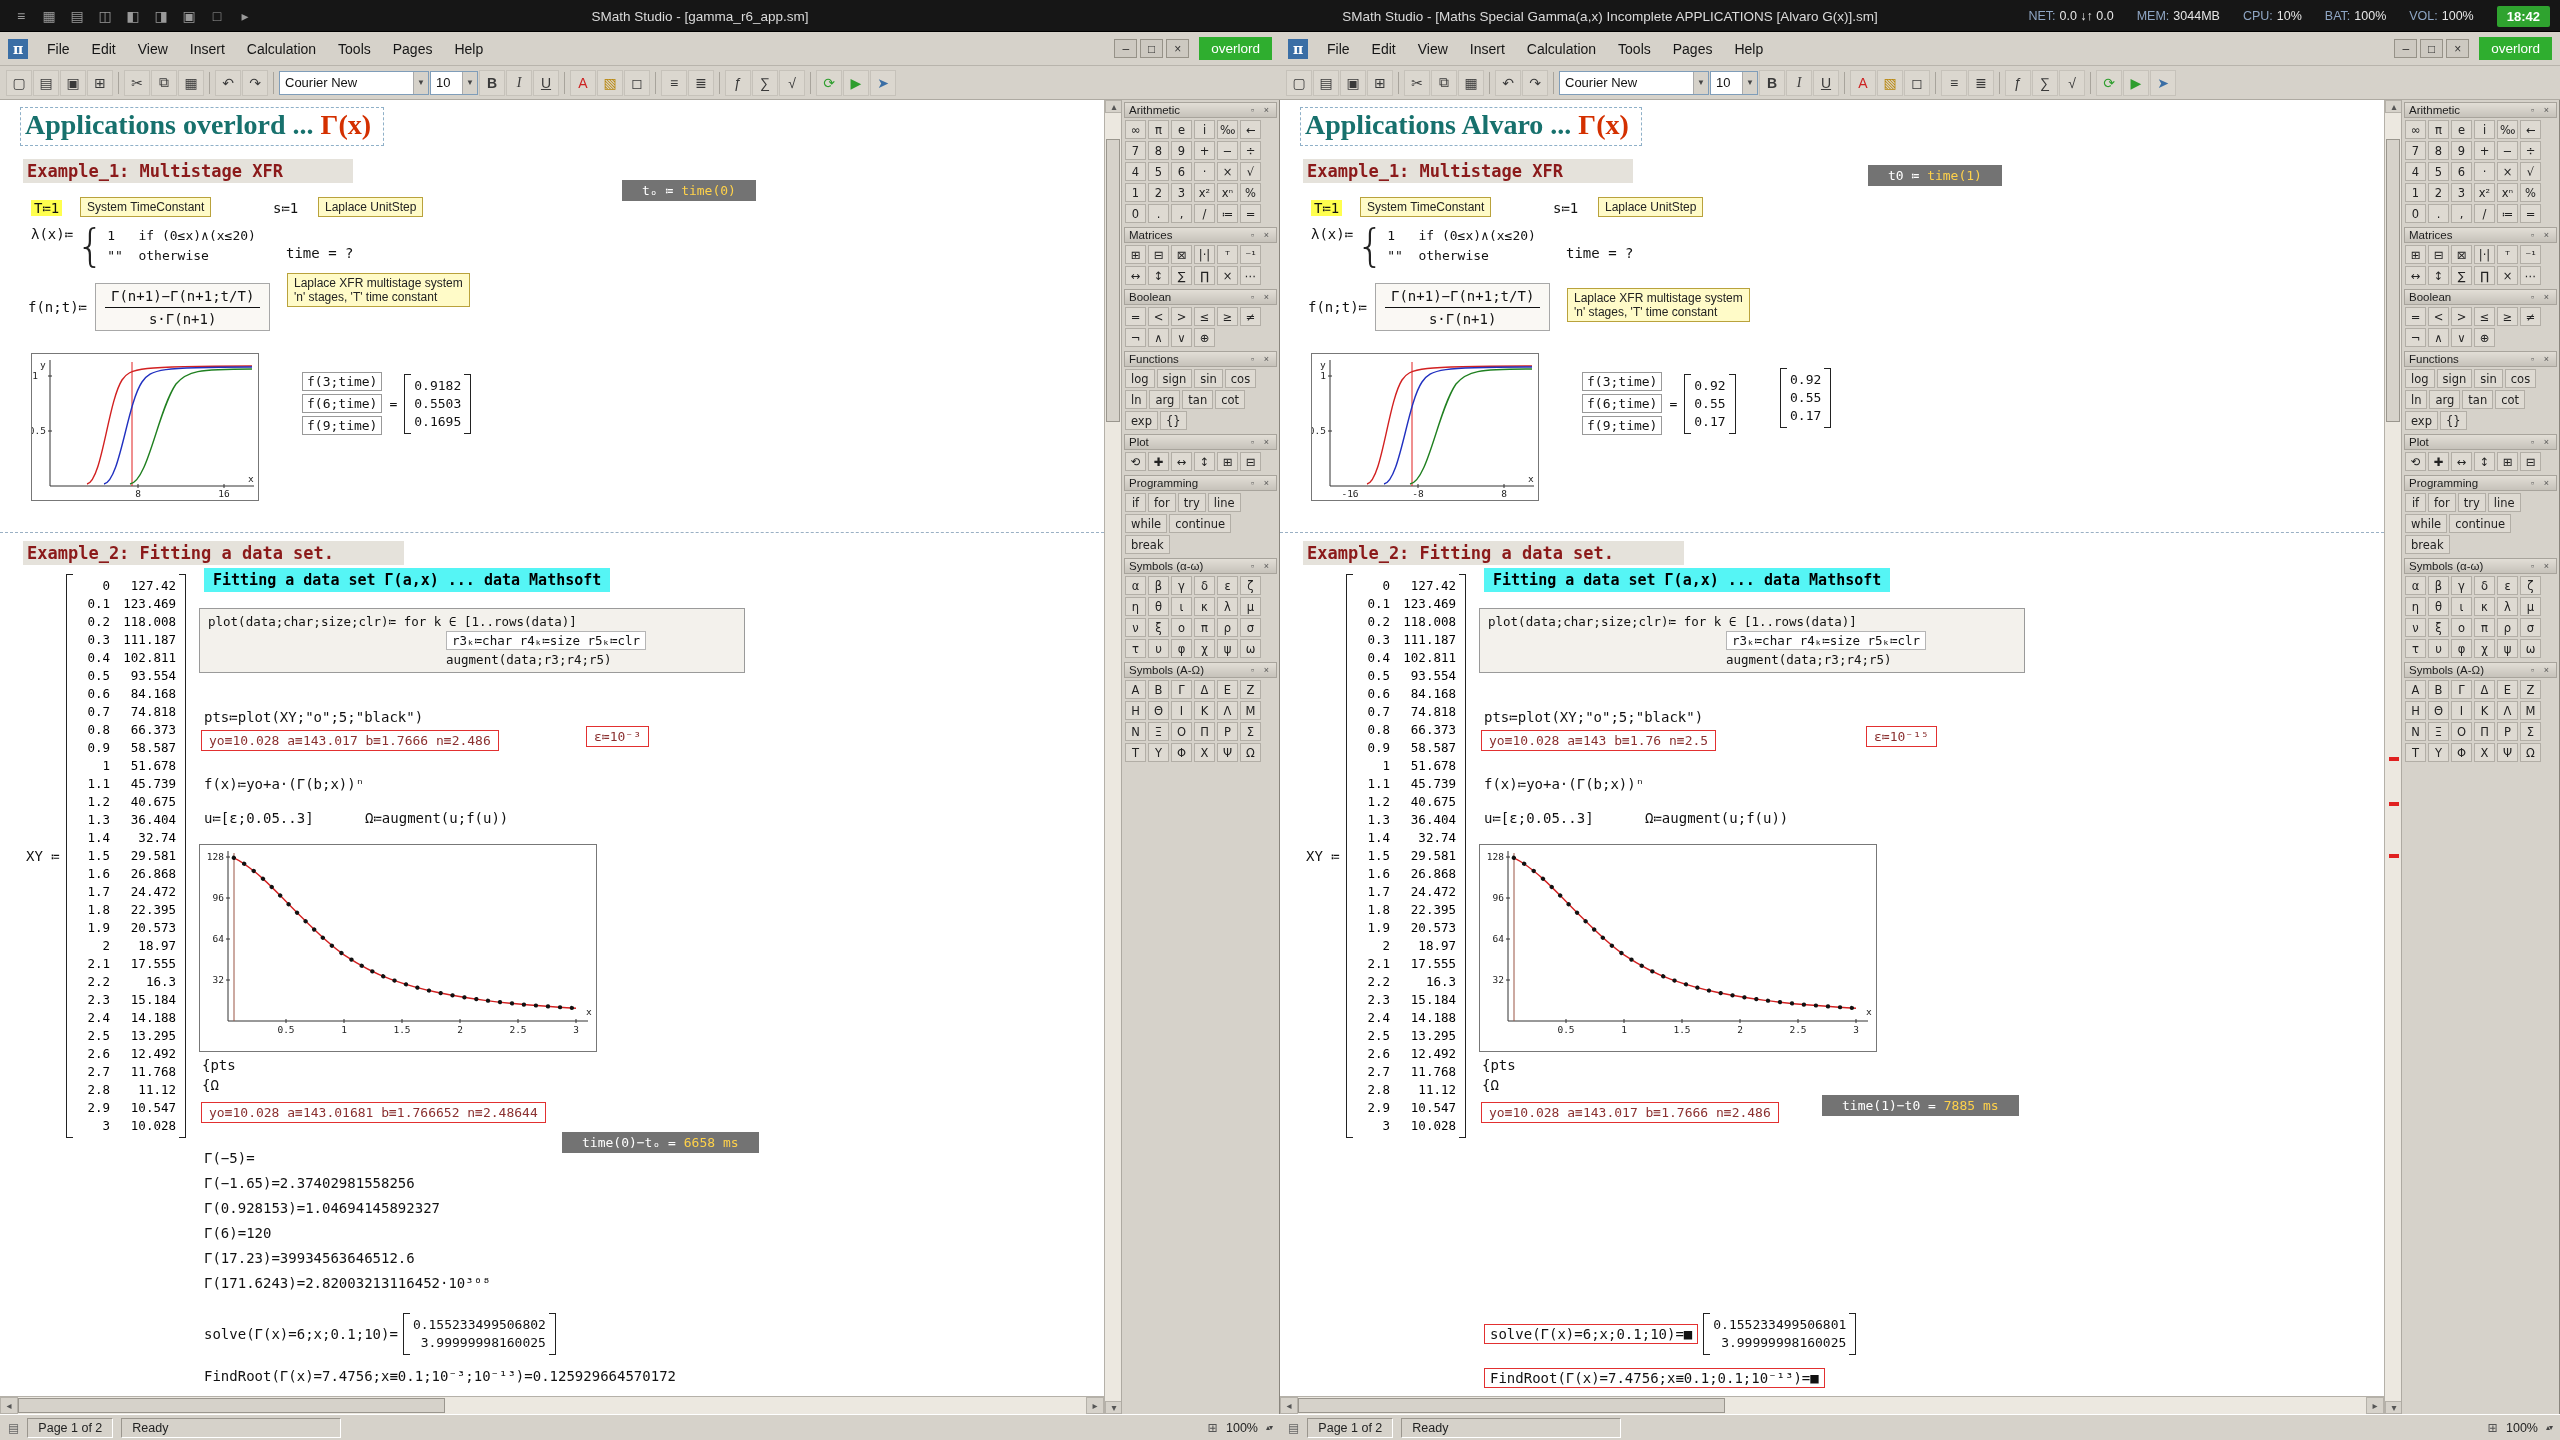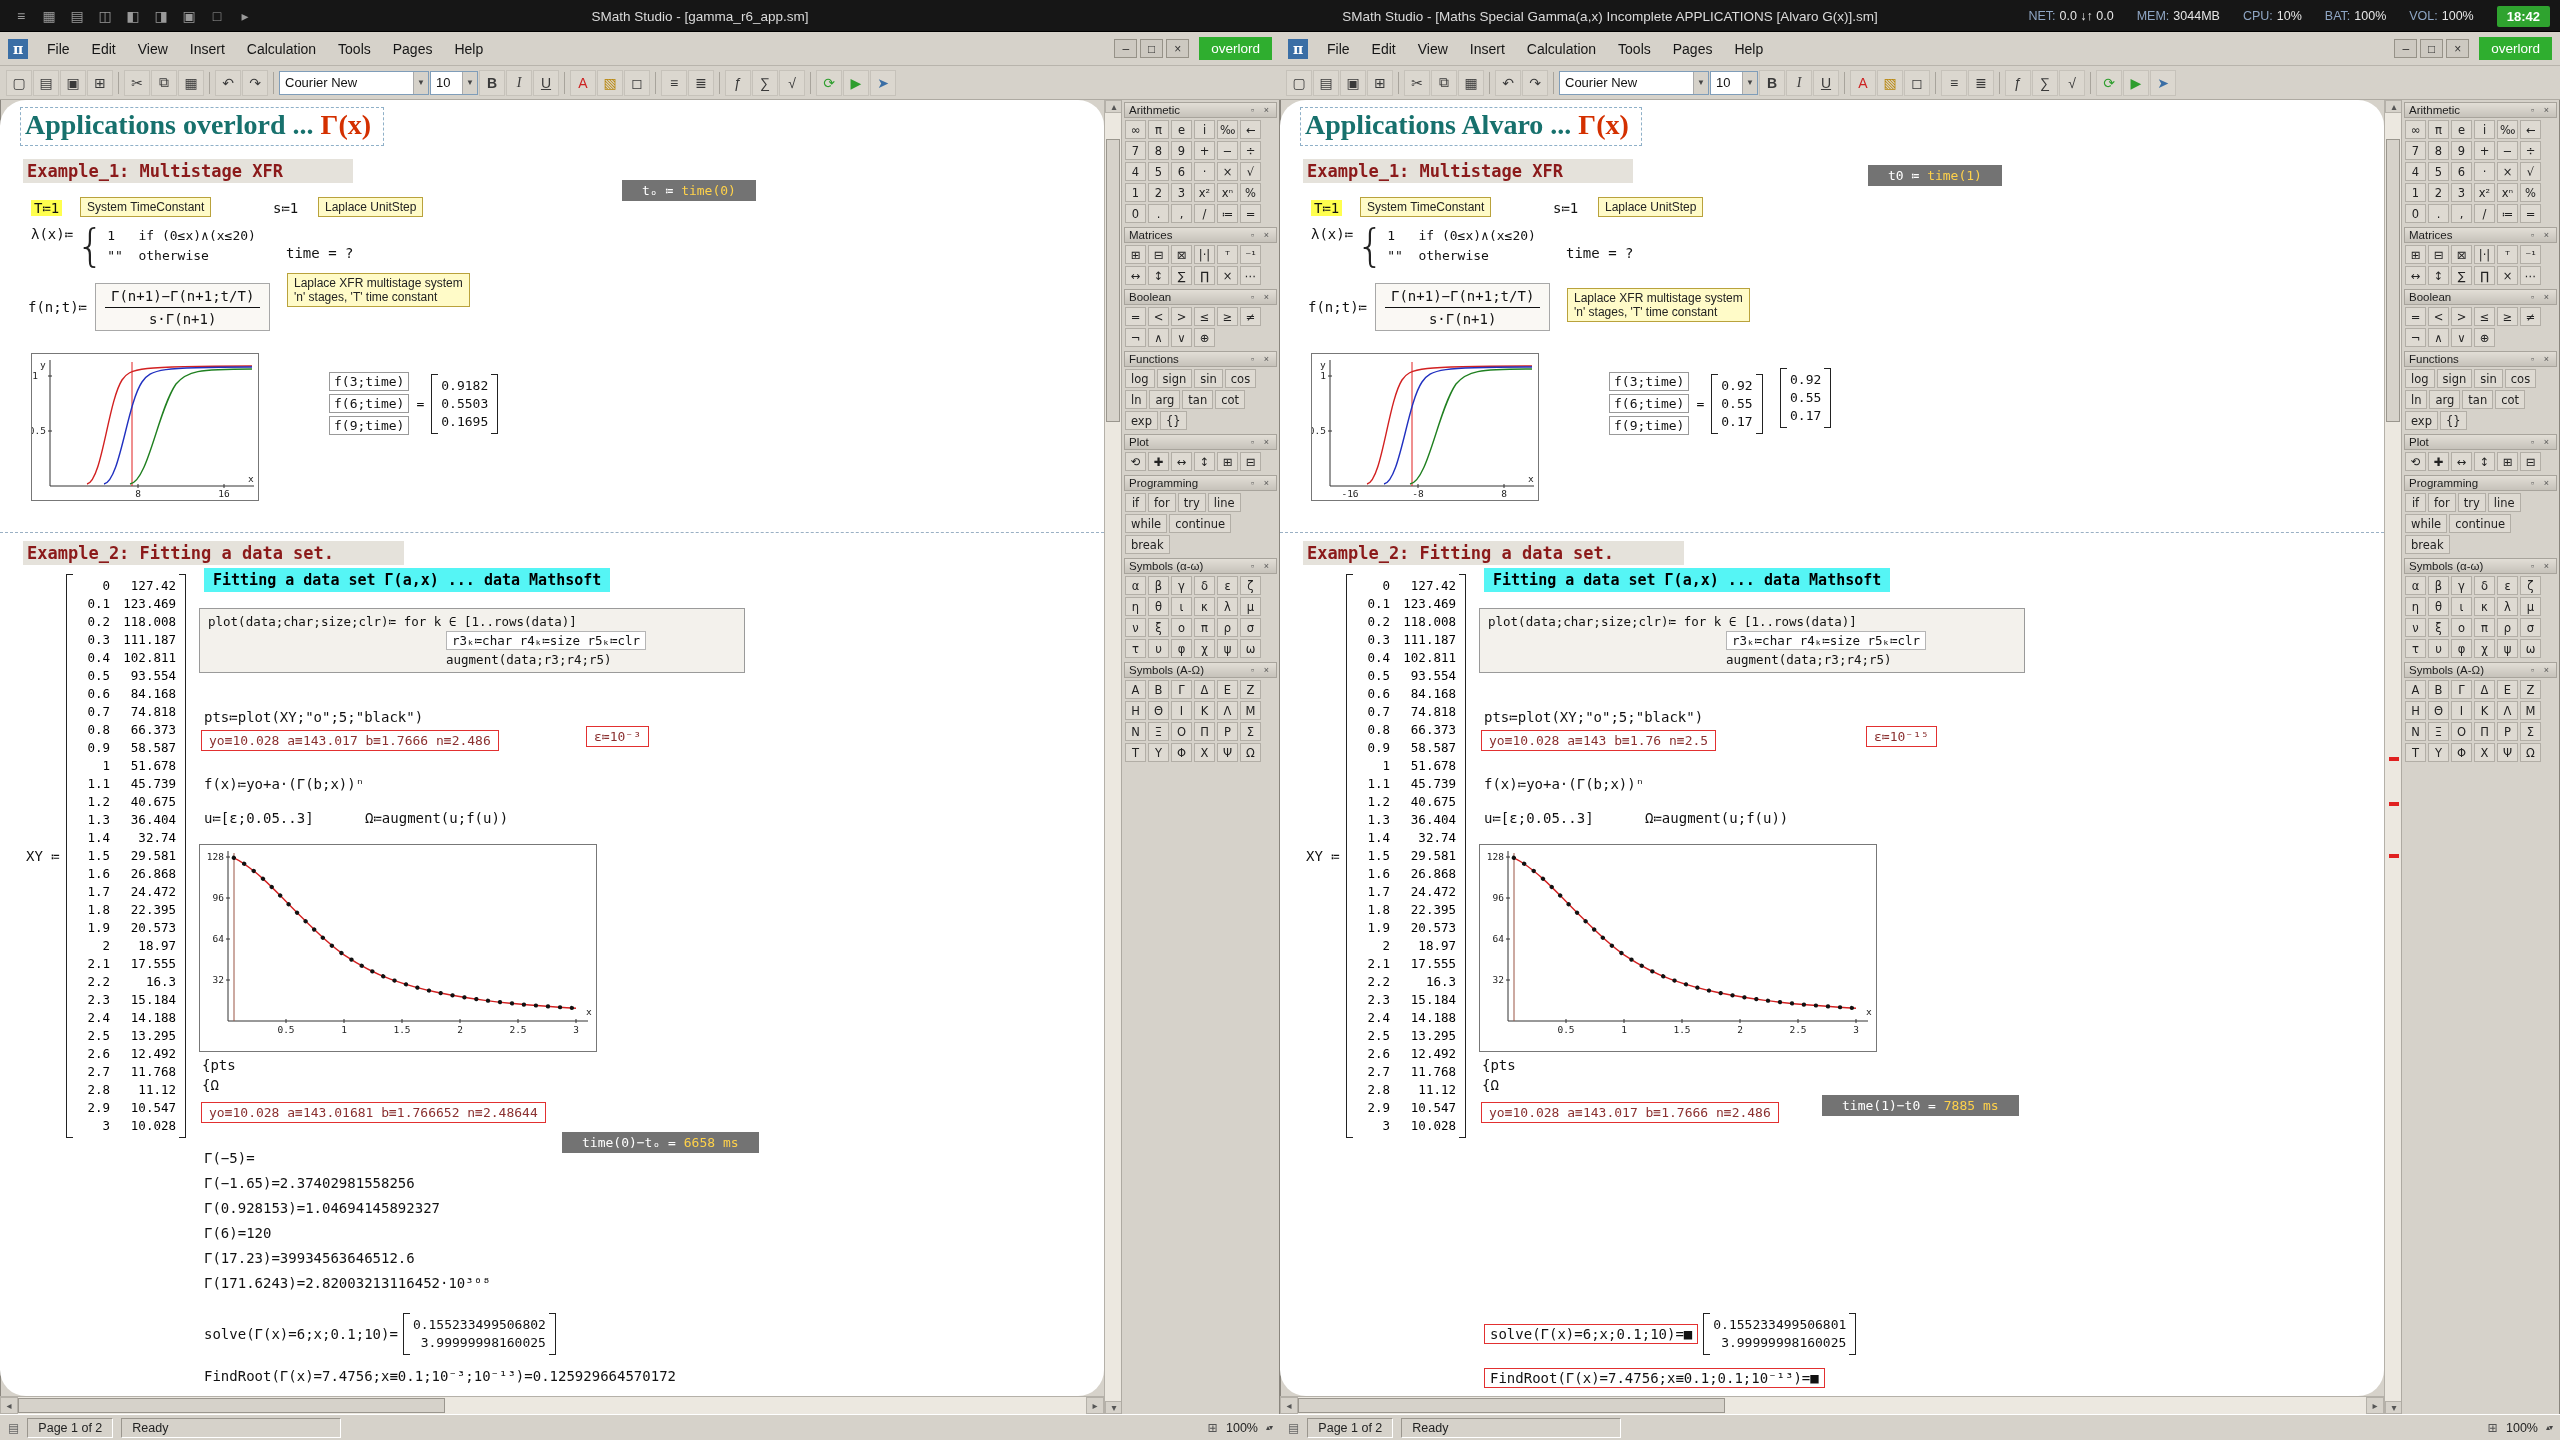--- a/index.html
+++ b/index.html
@@ -33,21 +33,21 @@
   .tbtn { width:26px; height:26px; display:flex; align-items:center; justify-content:center; font-size:14px; color:#3a3a3a; border:1px solid #c6c2ba; background:#dbd7cf; }
   .tbtn.b { font-weight:bold; } .tbtn.i { font-style:italic; font-family:"Liberation Serif",serif; } .tbtn.u { text-decoration:underline; }
   .tbtn.red { color:#c22; } .tbtn.yel { color:#b8860b; } .tbtn.green { color:#2e9e2e; } .tbtn.blue { color:#3a6ea5; }
   .tsep { width:1px; height:22px; background:#a8a49c; margin:0 4px; }
   .combo { height:24px; background:#fff; border:1px solid #7f9db9; display:flex; align-items:center; font-size:13px; padding-left:5px; color:#111; }
   .combo .arrow { margin-left:auto; width:15px; height:22px; background:#d6d2ca; border-left:1px solid #aaa; display:flex; align-items:center; justify-content:center; font-size:8px; color:#444; }
   .combo.font { width:150px; } .combo.size { width:48px; }
 
   .workarea { position:absolute; top:68px; bottom:26px; left:0; right:0; display:flex; }
   .canvascol { width:1104px; display:flex; flex-direction:column; }
-  .canvas { flex:1; position:relative; background:#ffffff; overflow:hidden; font-family:"DejaVu Sans Mono","DejaVu Sans",monospace;border-radius:26px; }
+  .canvas { flex:1; position:relative; background:#ffffff; overflow:hidden; font-family:"DejaVu Sans Mono","DejaVu Sans",monospace; }
 
   .hscroll { height:18px; background:#ece8e0; border-top:1px solid #b5b1a9; display:flex; align-items:stretch; }
   .sarr { width:18px; display:flex; align-items:center; justify-content:center; font-size:10px; color:#555; background:#d6d2ca; border:1px solid #b5b1a9; }
   .strack { flex:1; position:relative; }
   .sthumb { position:absolute; left:0; top:1px; bottom:1px; width:40%; background:#d6d2ca; border:1px solid #9a968e; }
   .vscroll { width:17px; background:#ece8e0; border-left:1px solid #b5b1a9; display:flex; flex-direction:column; }
   .vtrack { flex:1; position:relative; }
   .vthumb { position:absolute; left:1px; right:1px; top:2%; height:22%; background:#d6d2ca; border:1px solid #9a968e; }
   .vmark { position:absolute; right:2px; width:10px; height:4px; background:#e02020; }
 
@@ -82,21 +82,21 @@
   .pw .rows { display:flex; flex-direction:column; font-size:13px; line-height:20px; }
   .pw .rows span { white-space:pre; }
   .fracbox { position:absolute; display:flex; align-items:center; gap:8px; font:14px "DejaVu Sans Mono",monospace; color:#111; }
   .frac { display:inline-block; text-align:center; border:1px solid #a8a8a8; padding:3px 9px; background:#faf8f4; }
   .frac .num { display:block; padding:1px 6px 3px; border-bottom:1.4px solid #111; }
   .frac .den { display:block; padding-top:3px; }
   .plotbox { position:absolute; border:1px solid #777; background:#fff; }
   .plotbox svg text { font:9.5px "DejaVu Sans Mono",monospace; fill:#222; }
   .fmat { position:absolute; display:flex; align-items:center; gap:7px; font:13px "DejaVu Sans Mono",monospace; color:#111; }
   .lhscol { display:flex; flex-direction:column; gap:3px; }
-  .lhsbox { border:1px solid #999; padding:0 4px; line-height:17px;margin-left:27px; }
+  .lhsbox { border:1px solid #999; padding:0 4px; line-height:17px; }
   .mat { position:relative; padding:3px 10px; display:inline-block; }
   .mat::before, .mat::after { content:""; position:absolute; top:0; bottom:0; width:6px; border:1.6px solid #222; }
   .mat::before { left:0; border-right:none; } .mat::after { right:0; border-left:none; }
   .mrow { display:block; text-align:right; font:13px "DejaVu Sans Mono",monospace; line-height:18px; }
   .xrow { display:flex; font:12.5px "DejaVu Sans Mono",monospace; line-height:18px; }
   .xrow .c1 { width:34px; text-align:right; } .xrow .c2 { width:66px; text-align:right; }
   .xym { position:absolute; }
   .kbadge { position:absolute; background:#737373; color:#fff; font:13px "DejaVu Sans Mono",monospace; padding:3px 20px; white-space:nowrap; }
   .kbadge .kv { color:#ffd24a; }
   .pbreak { position:absolute; left:0; right:0; border-top:1px dashed #9ab0c4; }

